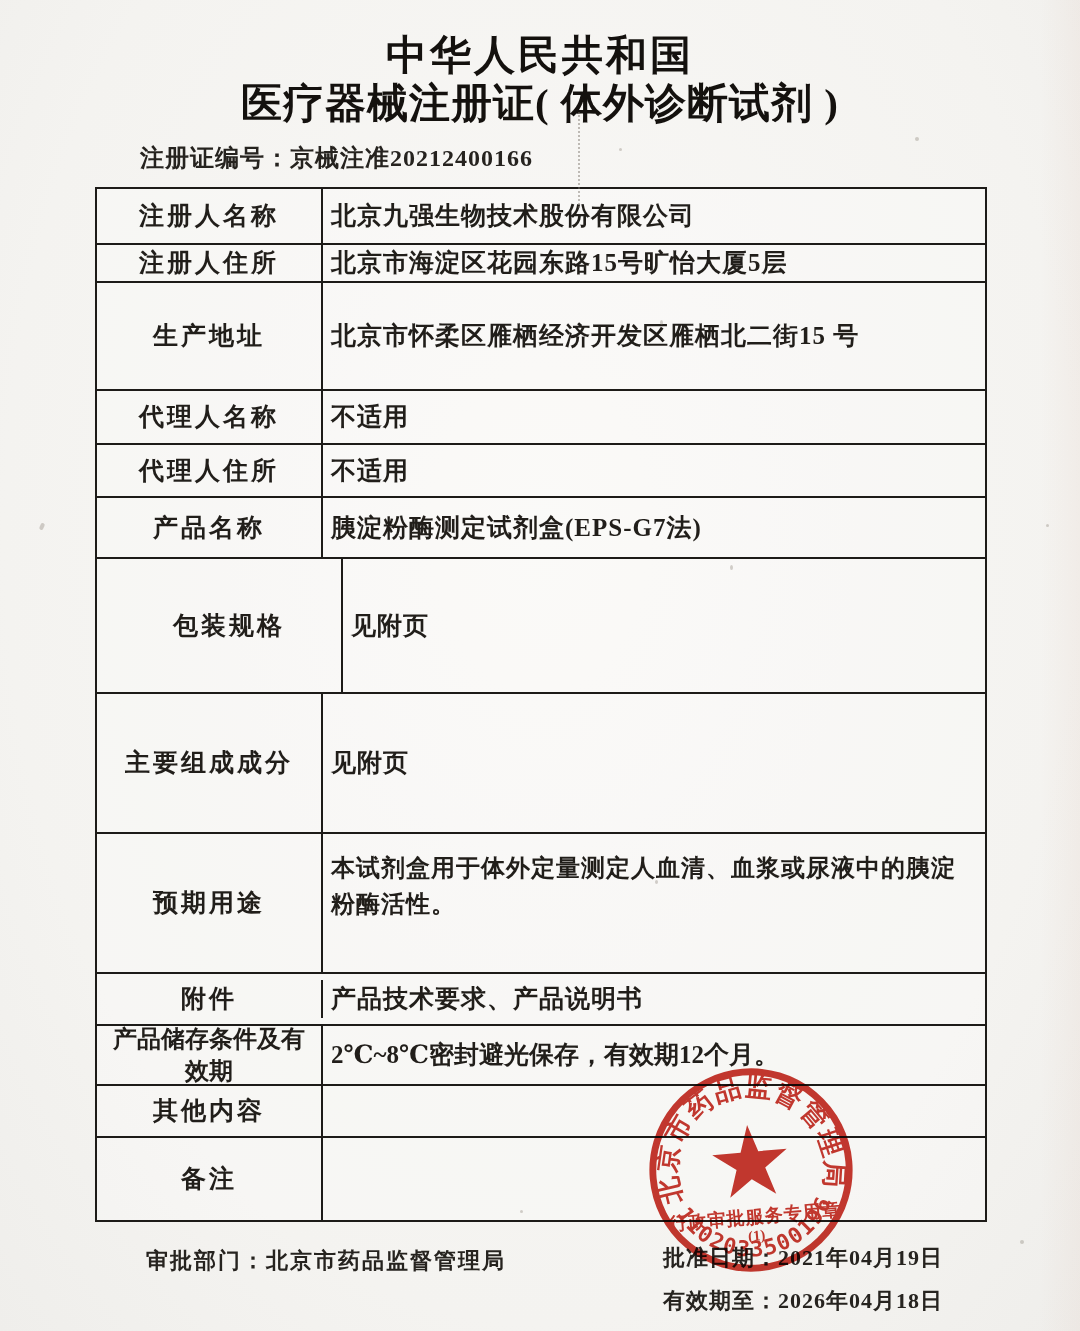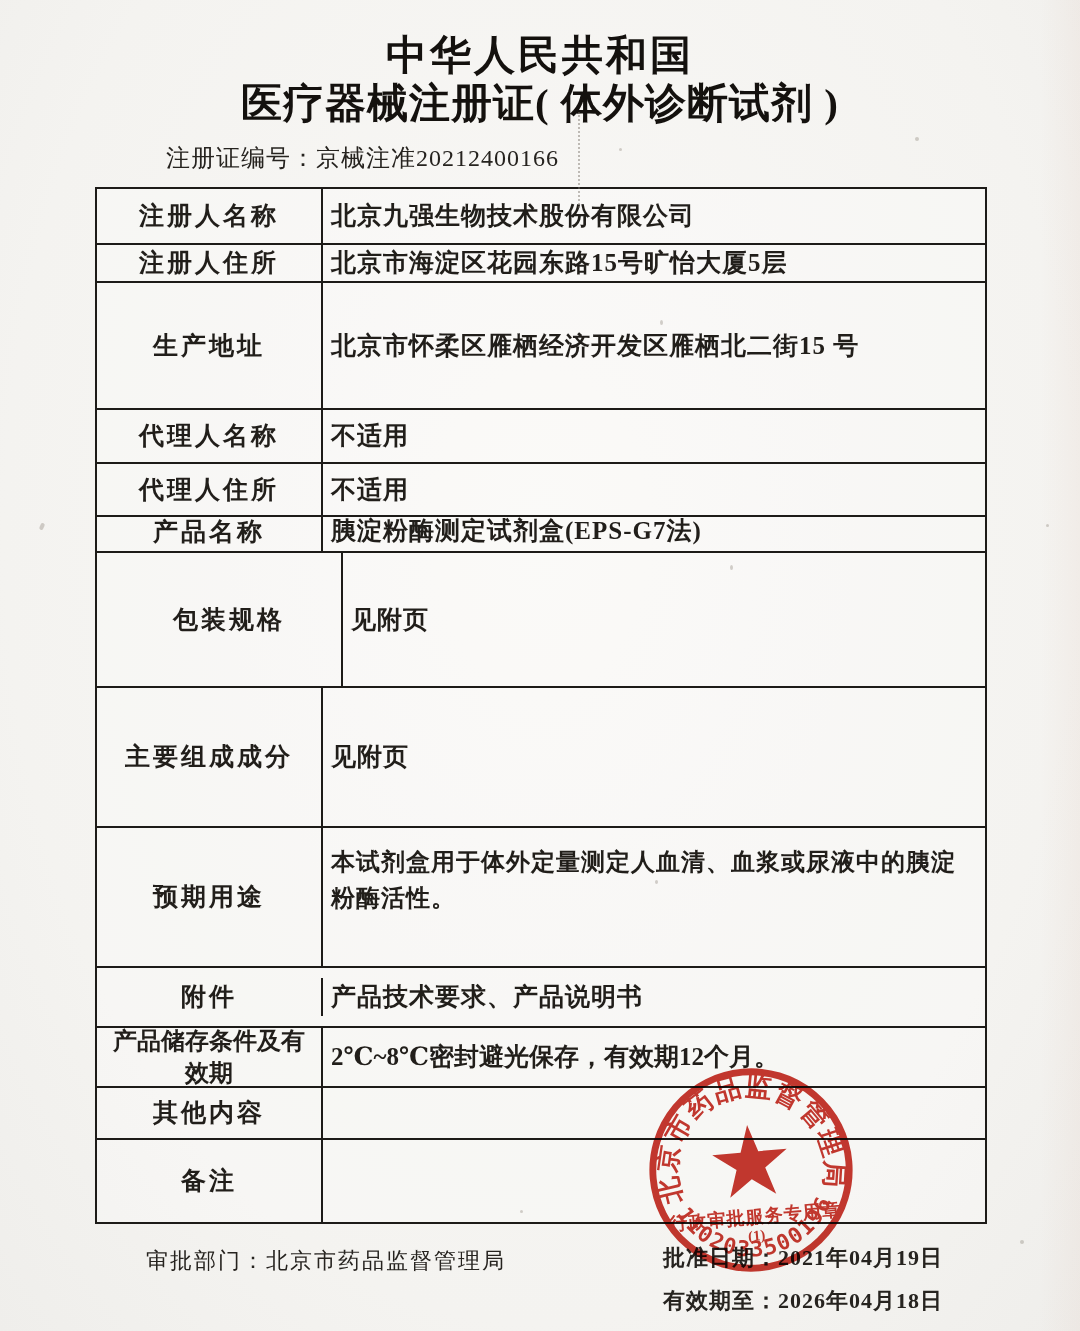--- a/index.html
+++ b/index.html
@@ -23,21 +23,21 @@
     text-align:center; font-size:41px; font-weight:700;
     letter-spacing:3px; color:#14110e;
   }
   .title-line2 {
     position:absolute; top:76px; left:0; width:100%;
     text-align:center; font-size:41px; font-weight:700;
     letter-spacing:1px; color:#14110e;
   }
   .regno {
     position:absolute; top:142px; left:140px;
-    font-size:24px; font-weight:400; letter-spacing:1px; color:#26231f;margin-left:26px;
+    font-size:24px; font-weight:700; letter-spacing:1px; color:#26231f;
   }
   
   .cert-table {
     position:absolute; left:95px; top:187px; width:892px;
     border:2px solid #1d1b18;
     background:rgba(255,255,255,0.25);
   }
   .row { display:flex; width:100%; }
   .row + .row { border-top:2px solid #1d1b18; }
   .cell { display:flex; align-items:center; }
@@ -48,38 +48,38 @@
     font-size:25px; font-weight:700; letter-spacing:3px;
     line-height:1.35; padding:2px 6px; color:#211e1a;
   }
   .cell.value {
     flex:1; font-size:25px; font-weight:700;
     padding:2px 10px 2px 8px; letter-spacing:1px;
     line-height:1.5; color:#211e1a;
   }
   .r1  { height:54px; }
   .r2  { height:38px; }
-  .r3  { height:127px; }
+  .r3  { height:108px; }
   .r4  { height:54px; }
   .r5  { height:53px; }
-  .r6  { height:36px;align-items:flex-end; }
+  .r6  { height:61px; }
   .r7  { height:135px;padding-left:20px; }
   .r8  { height:140px; }
   .r9  { height:140px; }
-  .r10 { height:60px;align-items:center; }
+  .r10 { height:52px;align-items:center; }
   .r11 { height:60px; }
   .r12 { height:52px; }
   .r13 { height:84px; }
   .r9 .cell.value { align-items:flex-start; padding-top:16px; font-size:24px; }
   .r11 .cell.label { letter-spacing:0; font-size:24px; padding:2px 14px; }
   .r11 .cell.value { font-size:25px; letter-spacing:0; }
   
   .dept-line {
     position:absolute; left:146px; top:1246px;
-    font-size:22px; font-weight:400; letter-spacing:2px; color:#26231f;
+    font-size:22px; font-weight:700; letter-spacing:2px; color:#26231f;
   }
   .date-line1 {
     position:absolute; left:663px; top:1243px;
     font-size:22px; font-weight:700; letter-spacing:1px; color:#26231f;
   }
   .date-line2 {
     position:absolute; left:663px; top:1286px;
     font-size:22px; font-weight:700; letter-spacing:1px; color:#26231f;
   }
   

